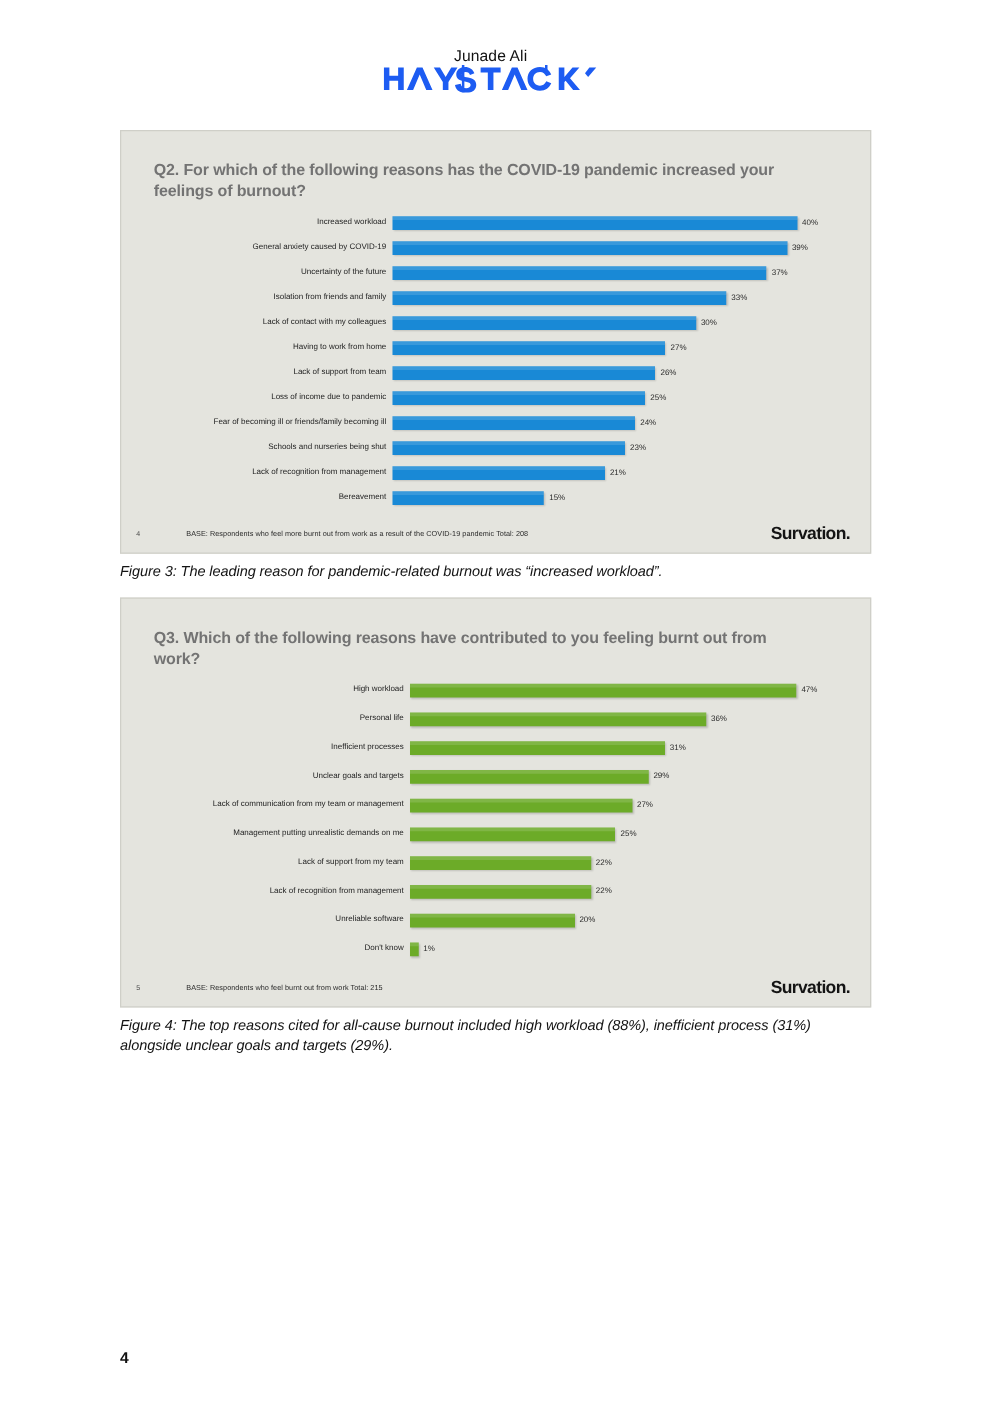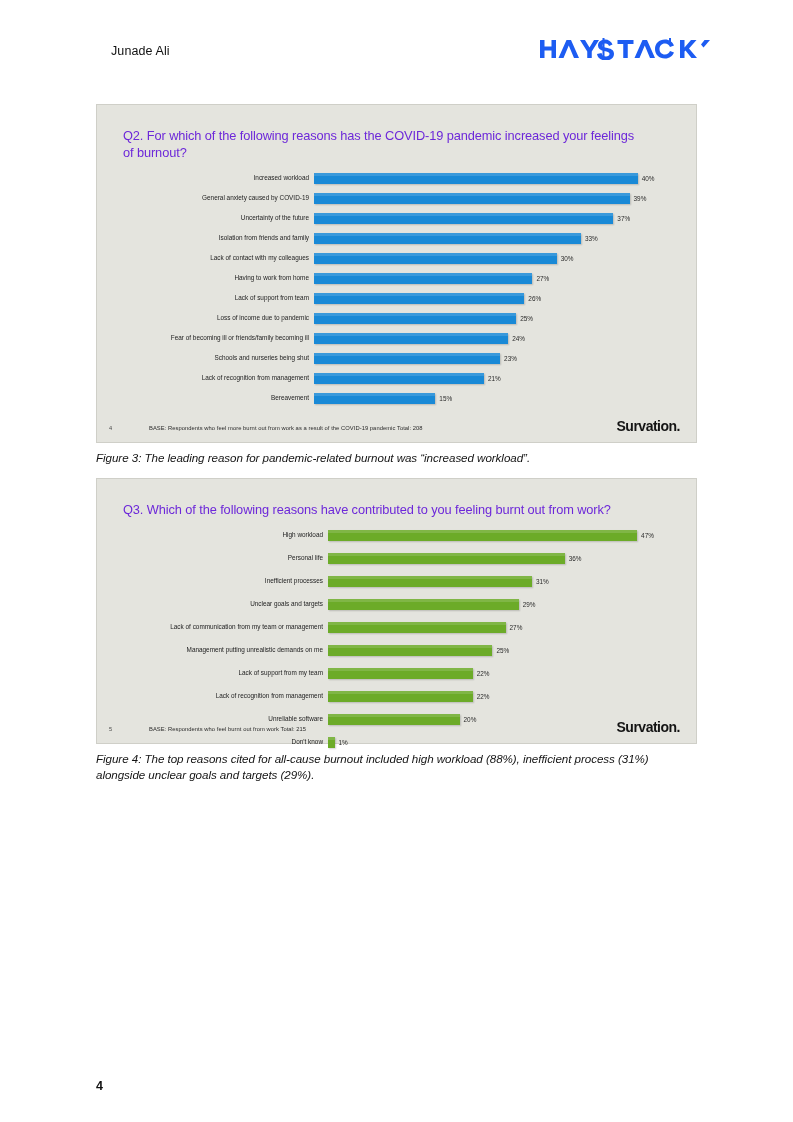--- a/index.html
+++ b/index.html
@@ -12,27 +12,28 @@
     height: 1122px;
     position: relative;
     font-family: "Liberation Sans", sans-serif;
     color: #1a1a1a;
     overflow: hidden;
   }
 
   
   .page-header {
     position: absolute;
-    left: 111px;
+    left: 92px;
     top: 38px;
     width: 601px;
     height: 26px;
     display: flex;
     align-items: center;
     justify-content: space-between;
+    flex-direction: column;
   }
   .author-name {
     font-size: 12.5px;
     letter-spacing: 0.1px;
     color: #111;
   }
   .brand-logo {
     display: block;
   }
 
@@ -46,27 +47,27 @@
   #figure-4 { top: 478px; }
 
   .slide {
     background: #e4e4de;
     border: 1px solid #cfcfc8;
     box-sizing: border-box;
     position: relative;
     padding: 22px 26px 0 26px;
   }
   #figure-3 .slide { height: 339px; }
-  #figure-4 .slide { height: 266px; }
+  #figure-4 .slide { height: 328px; }
 
   .slide-title {
     font-size: 12.8px;
-    font-weight: normal;
+    font-weight: bold;
     line-height: 1.33;
-    color: #6d28d9;
+    color: #737373;
     letter-spacing: -0.1px;
     margin: 0 0 12px 0;
     max-width: 520px;
   }
 
   
   .bar-chart {
     display: flex;
     flex-direction: column;
   }

